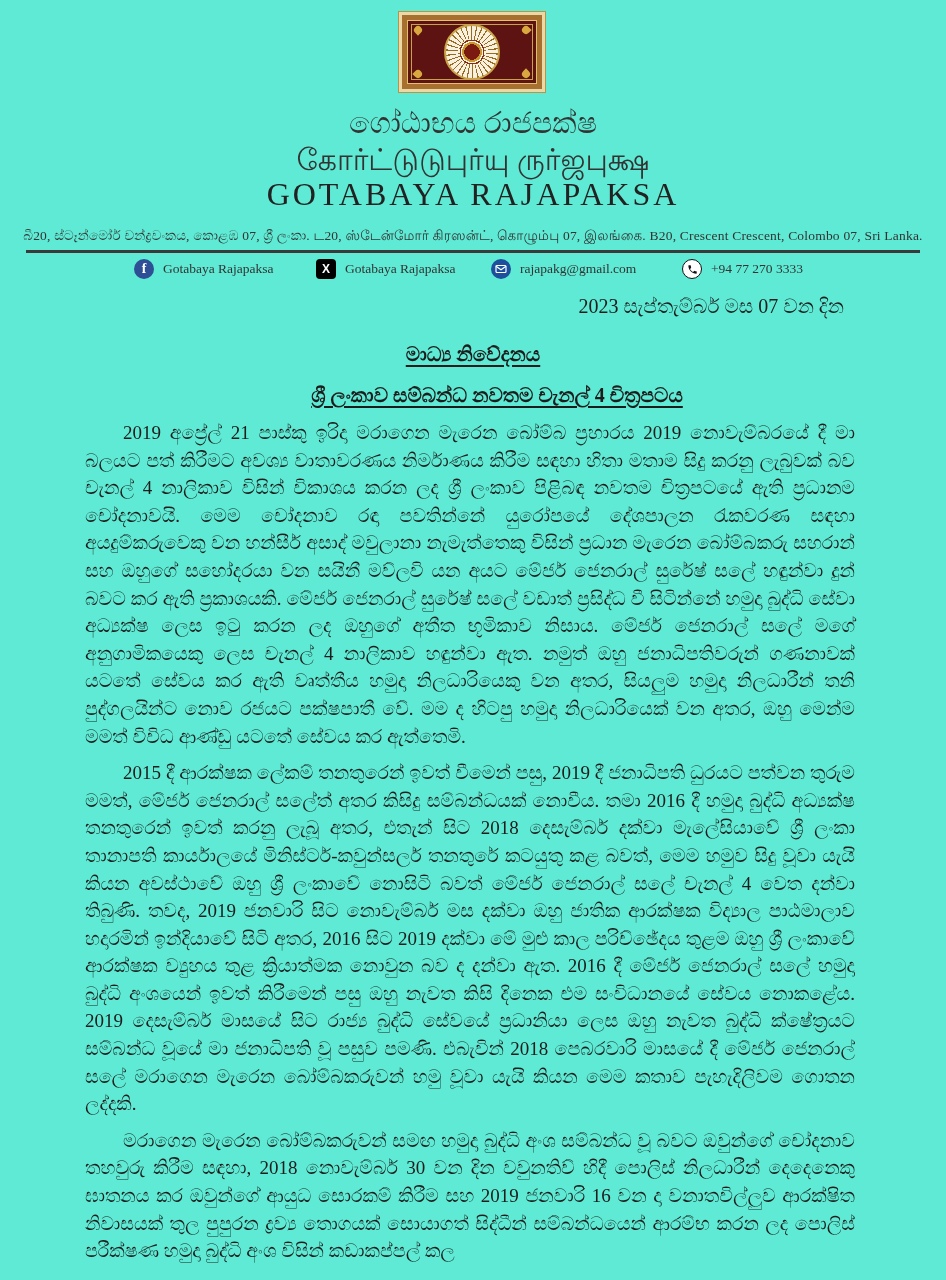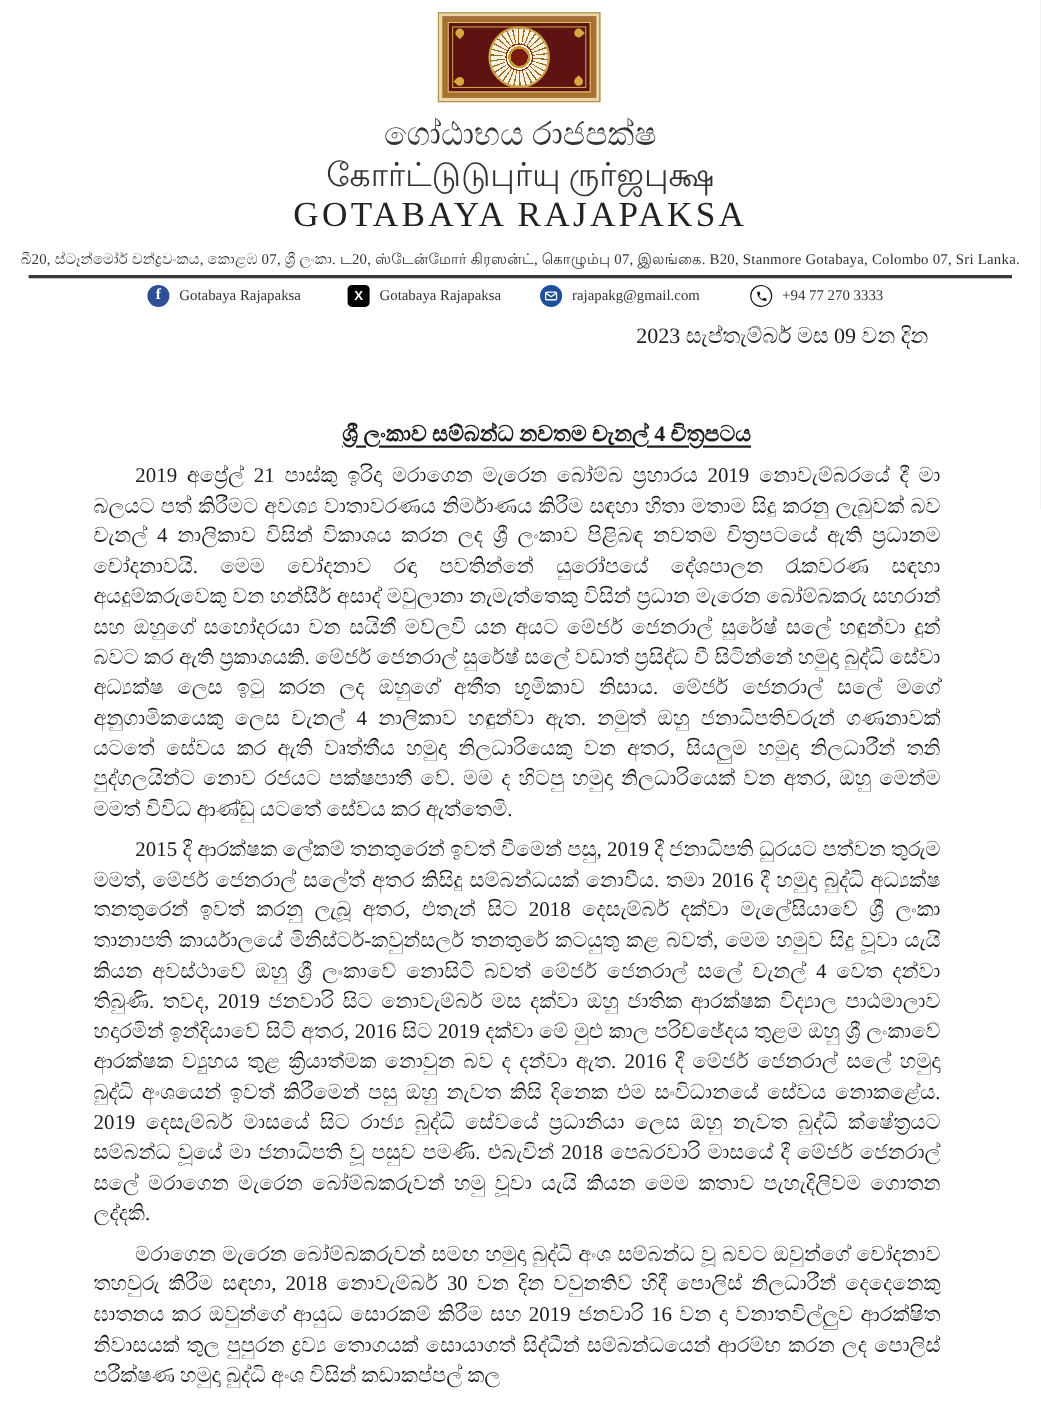--- a/index.html
+++ b/index.html
@@ -1,19 +1,19 @@
 <!DOCTYPE html>
 <html><head>
 <meta charset="utf-8">
 <style>
   * { margin:0; padding:0; box-sizing:border-box; }
   html,body { background:#e8e8e8; }
   .page {
     position:relative; width:946px; height:1280px; margin:0 auto;
-    background:#ffffff; overflow:hidden;
+    background:#5eead4; overflow:hidden;
     font-family:"Liberation Serif","DejaVu Serif",serif;
     color:#1c1c1c;
   }
 
   
   .flag {
     position:absolute; left:399px; top:12px; width:146px; height:80px;
     background:#5d1312;
     border:3px solid #ead9a6;
     box-shadow: 0 0 0 1px #b79446,
@@ -95,21 +95,21 @@
     <div class="leaf tr"></div>
     <div class="leaf bl"></div>
     <div class="leaf br"></div>
     <div class="emblem"></div>
   </div>
 
   <div class="name-si">ගෝඨාභය රාජපක්ෂ</div>
   <div class="name-ta">கோர்ட்டுடுபுர்யு ருர்ஜபுக்ஷ</div>
   <div class="name-en">GOTABAYA RAJAPAKSA</div>
 
-  <div class="address">බී20, ස්ටෑන්මෝර් චන්ද්‍රවංකය, කොළඹ 07, ශ්‍රී ලංකා.  ட20, ஸ்டேன்மோர் கிரஸன்ட், கொழும்பு 07, இலங்கை.  B20, Stanmore Gotabaya, Colombo 07, Sri Lanka.</div>
+  <div class="address">බී20, ස්ටෑන්මෝර් චන්ද්‍රවංකය, කොළඹ 07, ශ්‍රී ලංකා.  ட20, ஸ்டேன்மோர் கிரஸன்ட், கொழும்பு 07, இலங்கை.  B20, Crescent Crescent, Colombo 07, Sri Lanka.</div>
   <div class="rule"></div>
 
   <a class="contact c1">
     <span class="ic fb">f</span>
     <span>Gotabaya Rajapaksa</span>
   </a>
   <a class="contact c2">
     <span class="ic xx">X</span>
     <span>Gotabaya Rajapaksa</span>
   </a>
@@ -124,22 +124,23 @@
   </a>
   <a class="contact c4">
     <span class="ic tel">
       <svg width="11" height="11" viewBox="0 0 24 24" fill="#111111">
         <path d="M6.6 10.8c1.5 2.8 3.9 5.2 6.7 6.7l2.2-2.2c.3-.3.7-.4 1.1-.3 1.1.4 2.4.6 3.6.6.6 0 1 .4 1 1V20c0 .6-.4 1-1 1C10.9 21 3 13.1 3 3.9c0-.6.4-1 1-1h3.4c.6 0 1 .4 1 1 0 1.3.2 2.5.6 3.6.1.4 0 .8-.3 1.1l-2.1 2.2z"></path>
       </svg>
     </span>
     <span>+94 77 270 3333</span>
   </a>
 
-  <div class="date">2023 සැප්තැම්බර් මස 09 වන දින</div>
+  <div class="date">2023 සැප්තැම්බර් මස 07 වන දින</div>
 
+  <div class="h1">මාධ්‍ය නිවේදනය</div>
   <div class="h2">ශ්‍රී ලංකාව සම්බන්ධ නවතම චැනල් 4 චිත්‍රපටය</div>
 
   <div class="body">
     <p>2019 අප්‍රේල් 21 පාස්කු ඉරිදා මරාගෙන මැරෙන බෝම්බ ප්‍රහාරය 2019 නොවැම්බරයේ දී මා බලයට පත් කිරීමට අවශ්‍ය වාතාවරණය නිර්මාණය කිරීම සඳහා හිතා මතාම සිදු කරනු ලැබුවක් බව චැනල් 4 නාලිකාව විසින් විකාශය කරන ලද ශ්‍රී ලංකාව පිළිබඳ නවතම චිත්‍රපටයේ ඇති ප්‍රධානම චෝදනාවයි. මෙම චෝදනාව රඳා පවතින්නේ යුරෝපයේ දේශපාලන රැකවරණ සඳහා අයදුම්කරුවෙකු වන හන්සීර් අසාද් මවුලානා නැමැත්තෙකු විසින් ප්‍රධාන මැරෙන බෝම්බකරු සහරාන් සහ ඔහුගේ සහෝදරයා වන සයිනී මව්ලවි යන අයට මේජර් ජෙනරාල් සුරේෂ් සලේ හඳුන්වා දුන් බවට කර ඇති ප්‍රකාශයකි. මේජර් ජෙනරාල් සුරේෂ් සලේ වඩාත් ප්‍රසිද්ධ වී සිටින්නේ හමුදා බුද්ධි සේවා අධ්‍යක්ෂ ලෙස ඉටු කරන ලද ඔහුගේ අතීත භූමිකාව නිසාය. මේජර් ජෙනරාල් සලේ මගේ අනුගාමිකයෙකු ලෙස චැනල් 4 නාලිකාව හඳුන්වා ඇත. නමුත් ඔහු ජනාධිපතිවරුන් ගණනාවක් යටතේ සේවය කර ඇති වෘත්තීය හමුදා නිලධාරියෙකු වන අතර, සියලුම හමුදා නිලධාරීන් තනි පුද්ගලයින්ට නොව රජයට පක්ෂපාතී වේ. මම ද හිටපු හමුදා නිලධාරියෙක් වන අතර, ඔහු මෙන්ම මමත් විවිධ ආණ්ඩු යටතේ සේවය කර ඇත්තෙමි.</p>
     <p>2015 දී ආරක්ෂක ලේකම් තනතුරෙන් ඉවත් වීමෙන් පසු, 2019 දී ජනාධිපති ධුරයට පත්වන තුරුම මමත්, මේජර් ජෙනරාල් සලේත් අතර කිසිදු සම්බන්ධයක් නොවීය. තමා 2016 දී හමුදා බුද්ධි අධ්‍යක්ෂ තනතුරෙන් ඉවත් කරනු ලැබූ අතර, එතැන් සිට 2018 දෙසැම්බර් දක්වා මැලේසියාවේ ශ්‍රී ලංකා තානාපති කාර්යාලයේ මිනිස්ටර්-කවුන්සලර් තනතුරේ කටයුතු කළ බවත්, මෙම හමුව සිදු වූවා යැයි කියන අවස්ථාවේ ඔහු ශ්‍රී ලංකාවේ නොසිටි බවත් මේජර් ජෙනරාල් සලේ චැනල් 4 වෙත දන්වා තිබුණි. තවද, 2019 ජනවාරි සිට නොවැම්බර් මස දක්වා ඔහු ජාතික ආරක්ෂක විද්‍යාල පාඨමාලාව හදාරමින් ඉන්දියාවේ සිටි අතර, 2016 සිට 2019 දක්වා මේ මුළු කාල පරිච්ඡේදය තුළම ඔහු ශ්‍රී ලංකාවේ ආරක්ෂක ව්‍යුහය තුළ ක්‍රියාත්මක නොවුන බව ද දන්වා ඇත. 2016 දී මේජර් ජෙනරාල් සලේ හමුදා බුද්ධි අංශයෙන් ඉවත් කිරීමෙන් පසු ඔහු නැවත කිසි දිනෙක එම සංවිධානයේ සේවය නොකළේය. 2019 දෙසැම්බර් මාසයේ සිට රාජ්‍ය බුද්ධි සේවයේ ප්‍රධානියා ලෙස ඔහු නැවත බුද්ධි ක්ෂේත්‍රයට සම්බන්ධ වූයේ මා ජනාධිපති වූ පසුව පමණි. එබැවින් 2018 පෙබරවාරි මාසයේ දී මේජර් ජෙනරාල් සලේ මරාගෙන මැරෙන බෝම්බකරුවන් හමු වූවා යැයි කියන මෙම කතාව පැහැදිලිවම ගොතන ලද්දකි.</p>
     <p>මරාගෙන මැරෙන බෝම්බකරුවන් සමඟ හමුදා බුද්ධි අංශ සම්බන්ධ වූ බවට ඔවුන්ගේ චෝදනාව තහවුරු කිරීම සඳහා, 2018 නොවැම්බර් 30 වන දින වවුනතිව් හිදී පොලිස් නිලධාරීන් දෙදෙනෙකු ඝාතනය කර ඔවුන්ගේ ආයුධ සොරකම් කිරීම සහ 2019 ජනවාරි 16 වන දා වනාතවිල්ලුව ආරක්ෂිත නිවාසයක් තුල පුපුරන ද්‍රව්‍ය තොගයක් සොයාගත් සිද්ධීන් සම්බන්ධයෙන් ආරම්භ කරන ලද පොලිස් පරීක්ෂණ හමුදා බුද්ධි අංශ විසින් කඩාකප්පල් කල</p>
   </div>
 
 </div>
 

